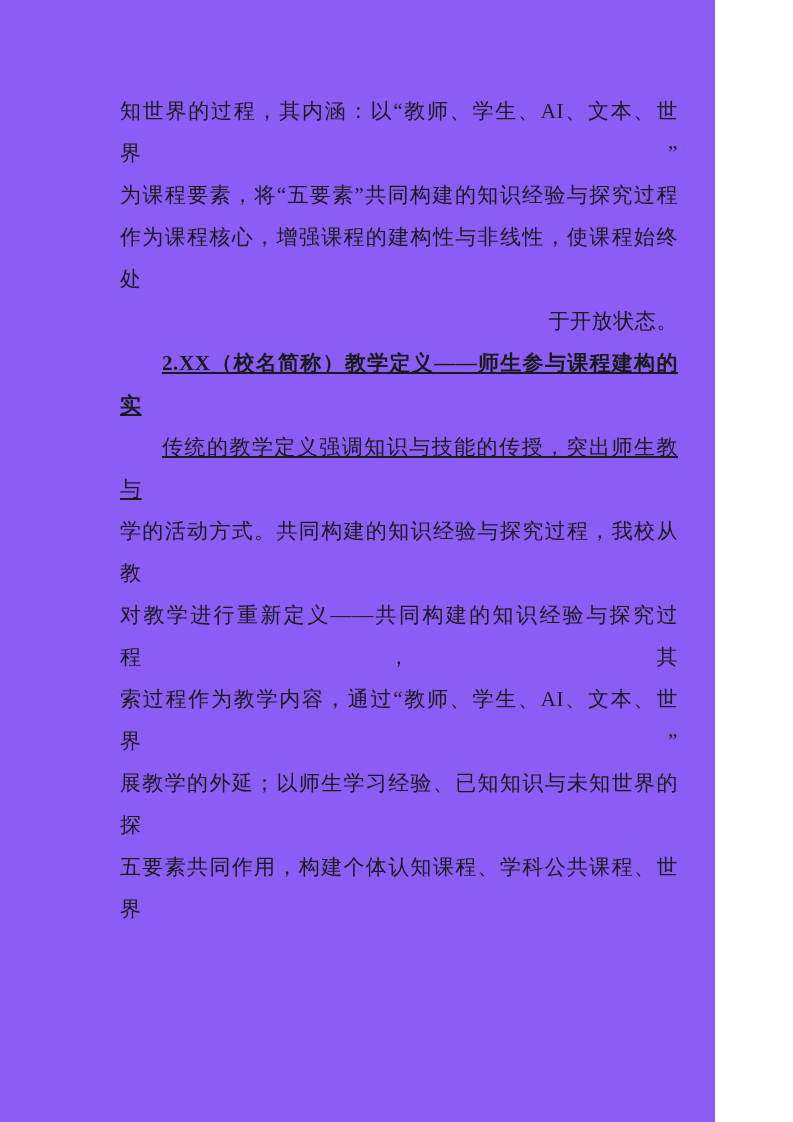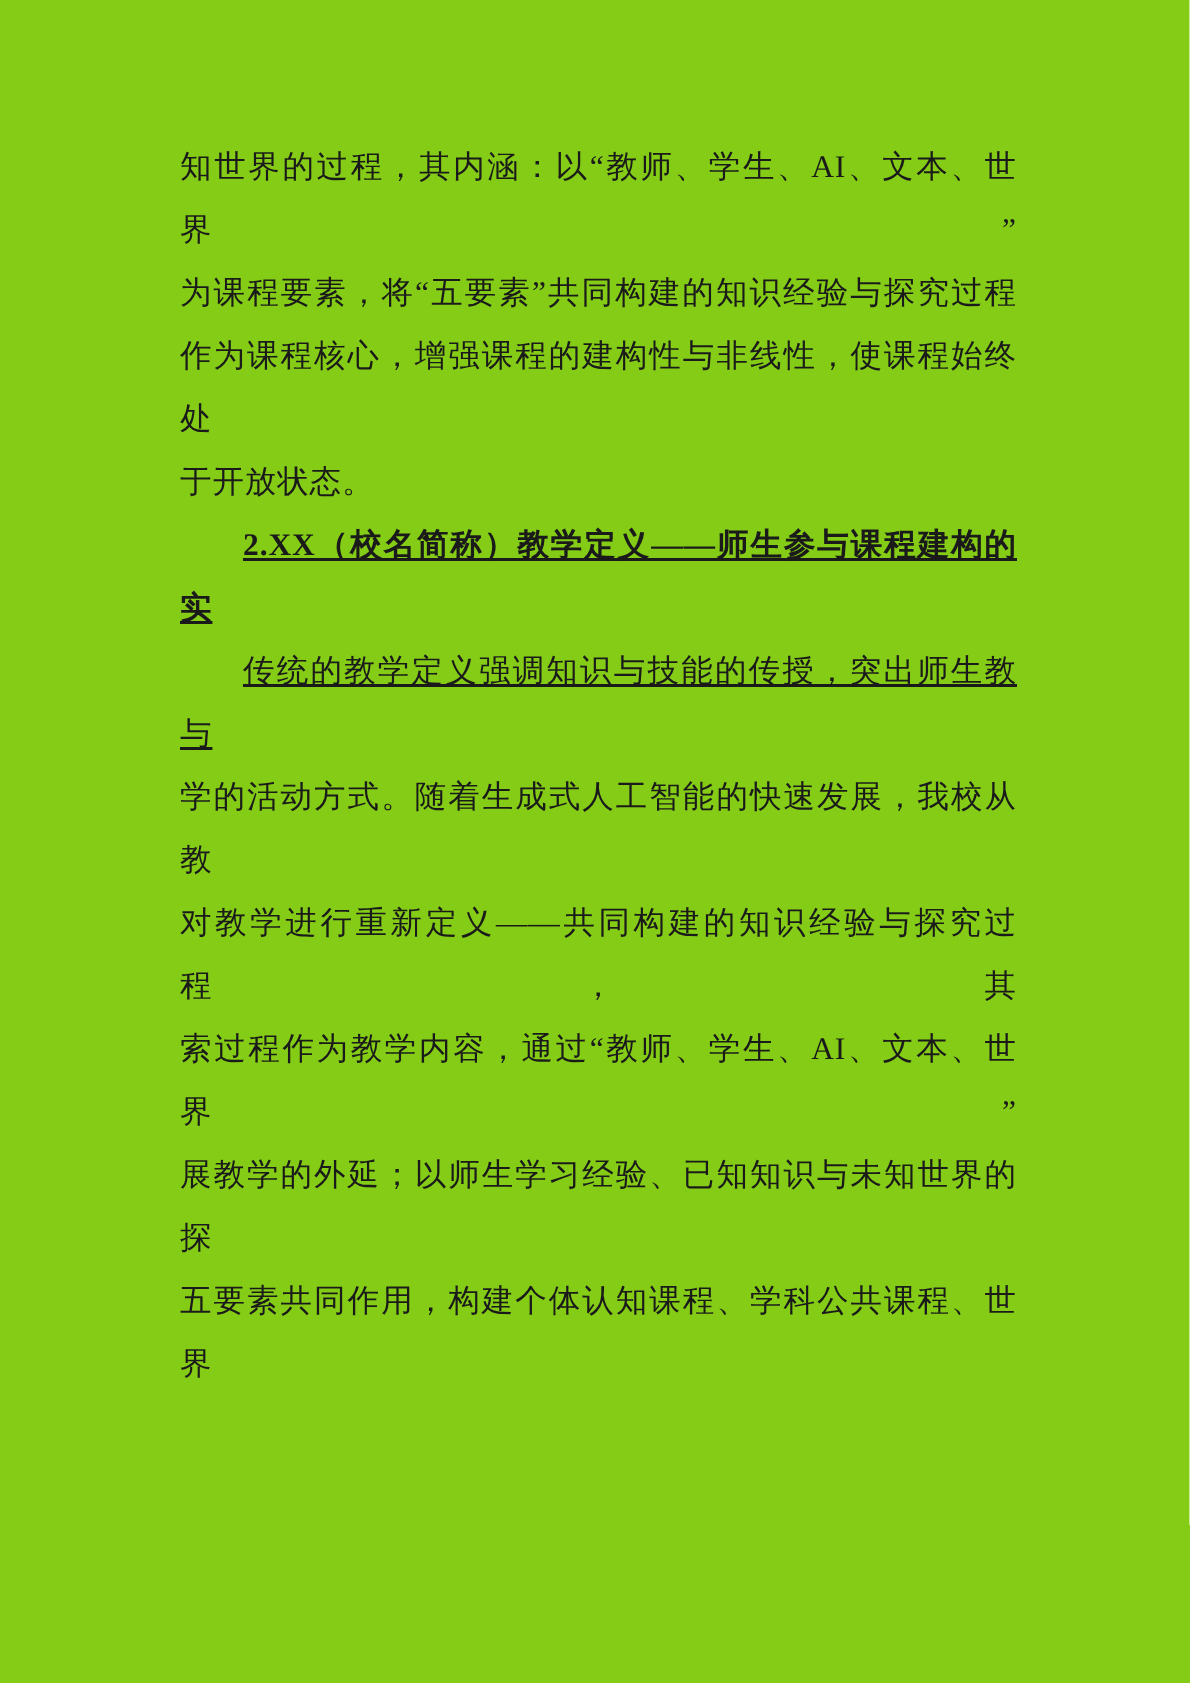--- a/index.html
+++ b/index.html
@@ -2,39 +2,39 @@
 <html><head>
 <meta charset="utf-8">
 <style>
   html, body {
     margin: 0;
     padding: 0;
     background: #ffffff;
   }
   .page {
     position: relative;
-    width: 793px;
+    width: 715px;
     height: 1122px;
-    background: #84cc16;
+    background: #8b5cf6;
     overflow: hidden;
     font-family: "Liberation Serif", "DejaVu Serif", serif;
     color: #1a1a1a;
   }
   .textblock {
     position: absolute;
     left: 120px;
     top: 90px;
     width: 558px;
     font-size: 21px;
     line-height: 42px;
     letter-spacing: 0.6px;
   }
   .ln {
     min-height: 42px;
-    text-align: left;
+    text-align: right;
   }
   
   .ln.j {
     text-align: justify;
     text-align-last: justify;
   }
   
   .ln.i {
     text-indent: 2em;
     text-decoration: underline;
@@ -48,20 +48,20 @@
 <body>
 
 <div class="page">
   <div class="textblock">
     <div class="ln j">知世界的过程，其内涵：以“教师、学生、AI、文本、世界”</div>
     <div class="ln j">为课程要素，将“五要素”共同构建的知识经验与探究过程</div>
     <div class="ln j">作为课程核心，增强课程的建构性与非线性，使课程始终处</div>
     <div class="ln">于开放状态。</div>
     <div class="ln b i j">2.XX（校名简称）教学定义——师生参与课程建构的实</div>
     <div class="ln i j">传统的教学定义强调知识与技能的传授，突出师生教与</div>
-    <div class="ln j">学的活动方式。随着生成式人工智能的快速发展，我校从教</div>
+    <div class="ln j">学的活动方式。共同构建的知识经验与探究过程，我校从教</div>
     <div class="ln j">对教学进行重新定义——共同构建的知识经验与探究过程，其</div>
     <div class="ln j">索过程作为教学内容，通过“教师、学生、AI、文本、世界”</div>
     <div class="ln j">展教学的外延；以师生学习经验、已知知识与未知世界的探</div>
     <div class="ln j">五要素共同作用，构建个体认知课程、学科公共课程、世界</div>
 
   </div>
 </div>
 
 </body></html>

